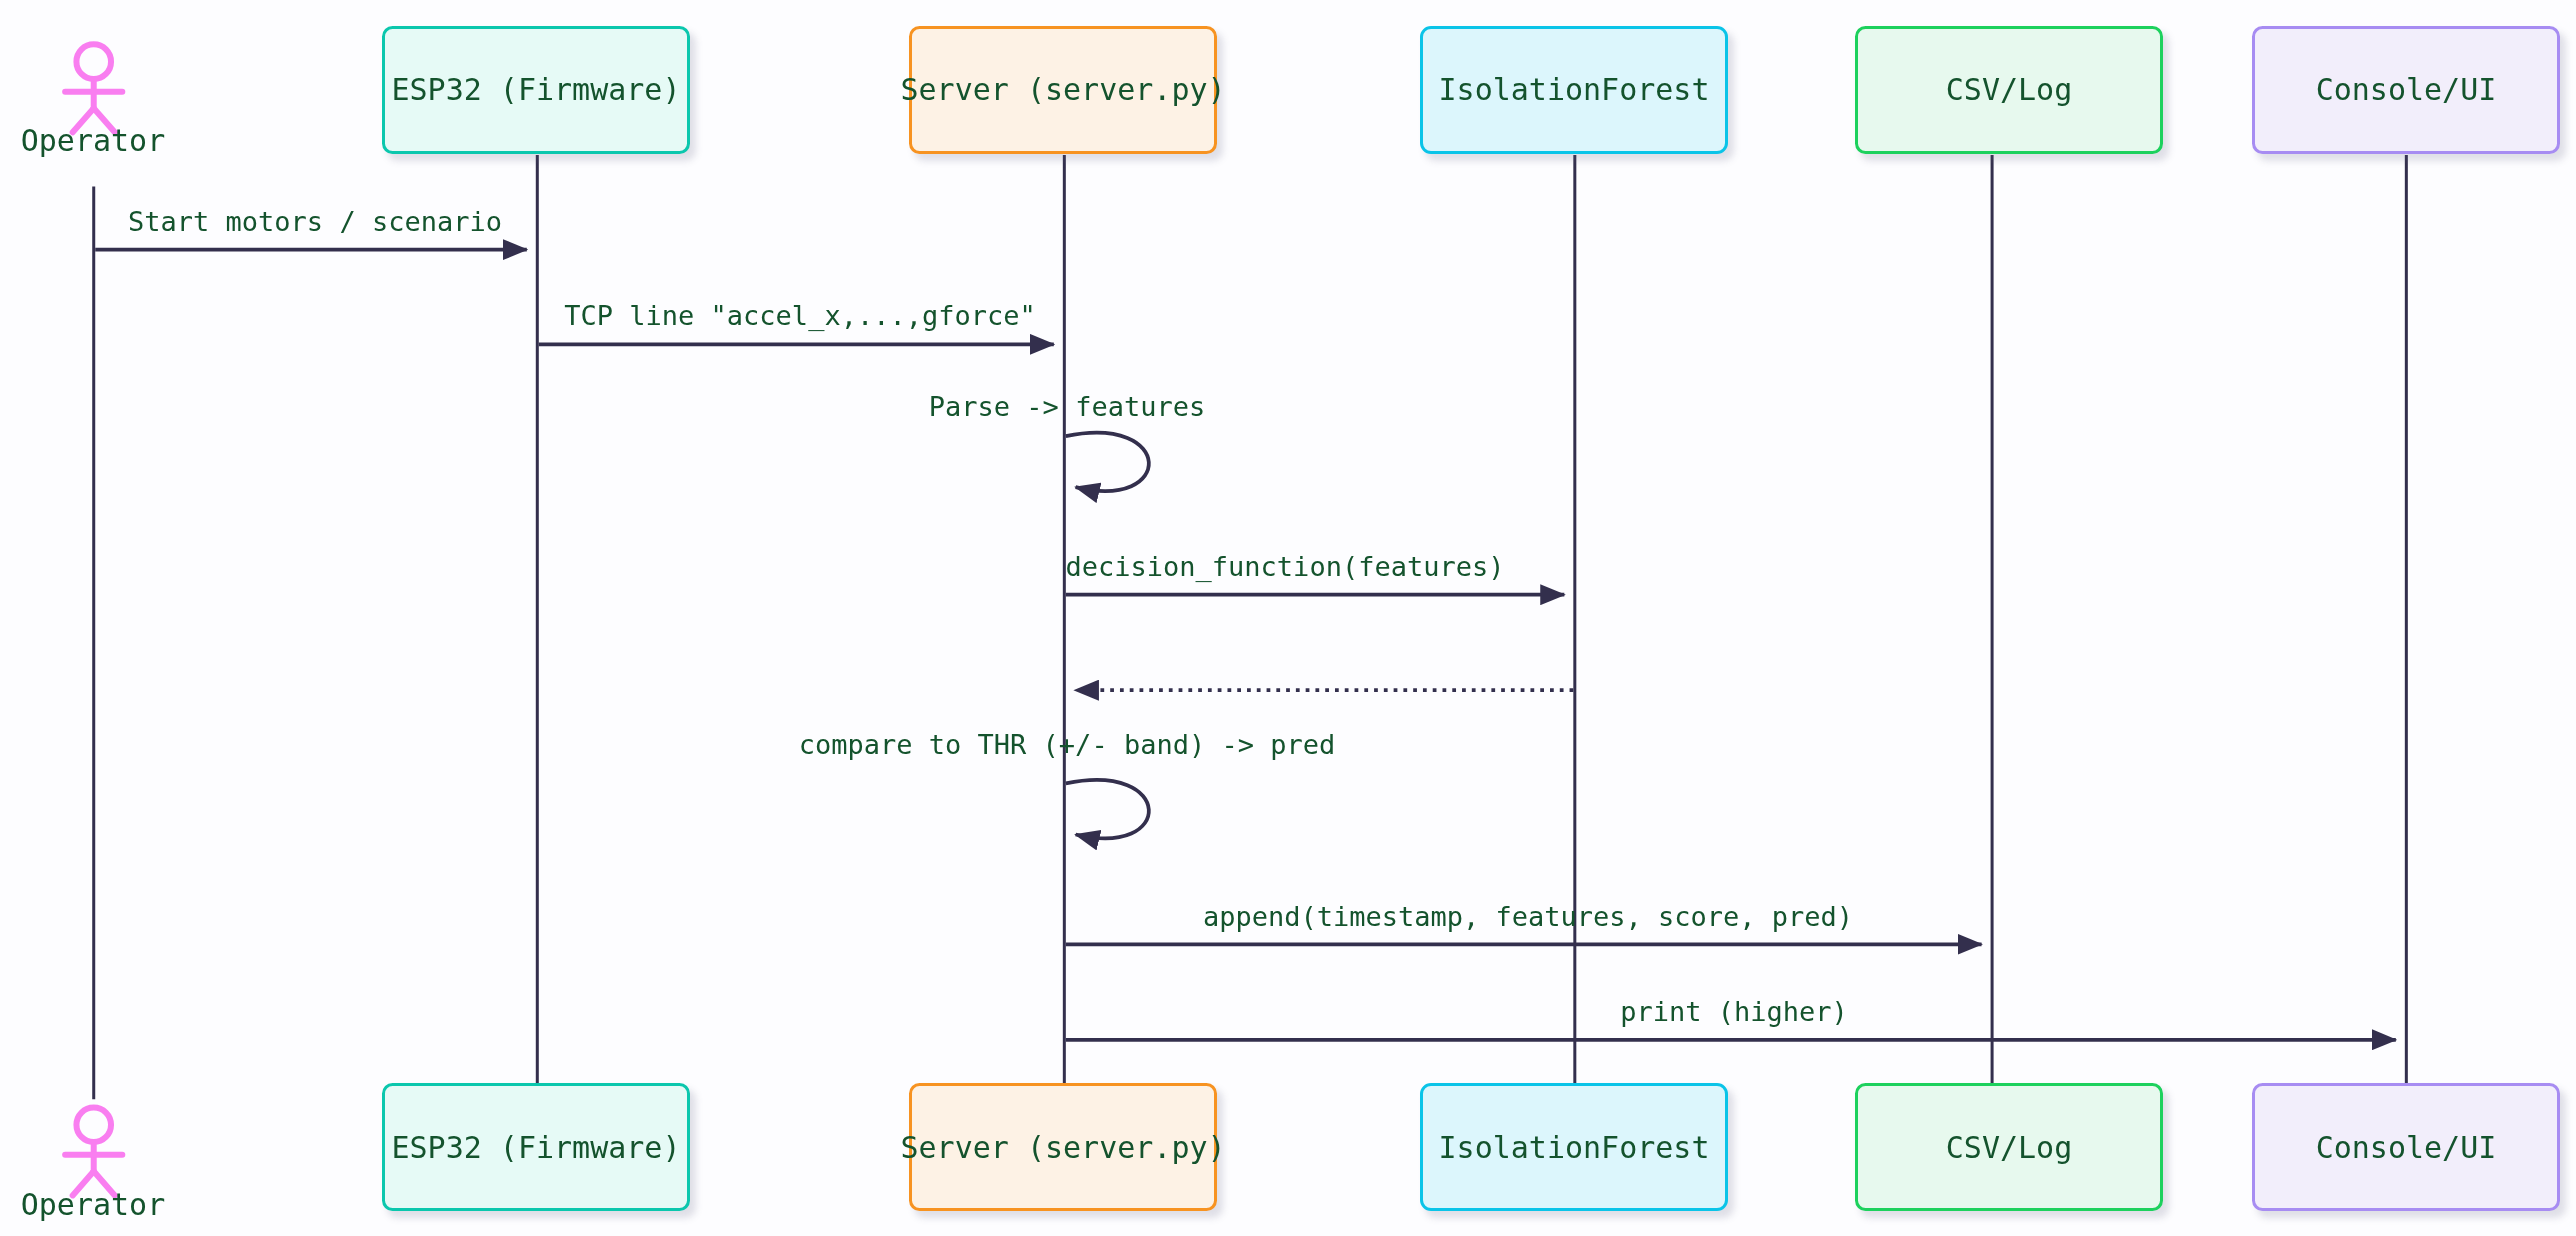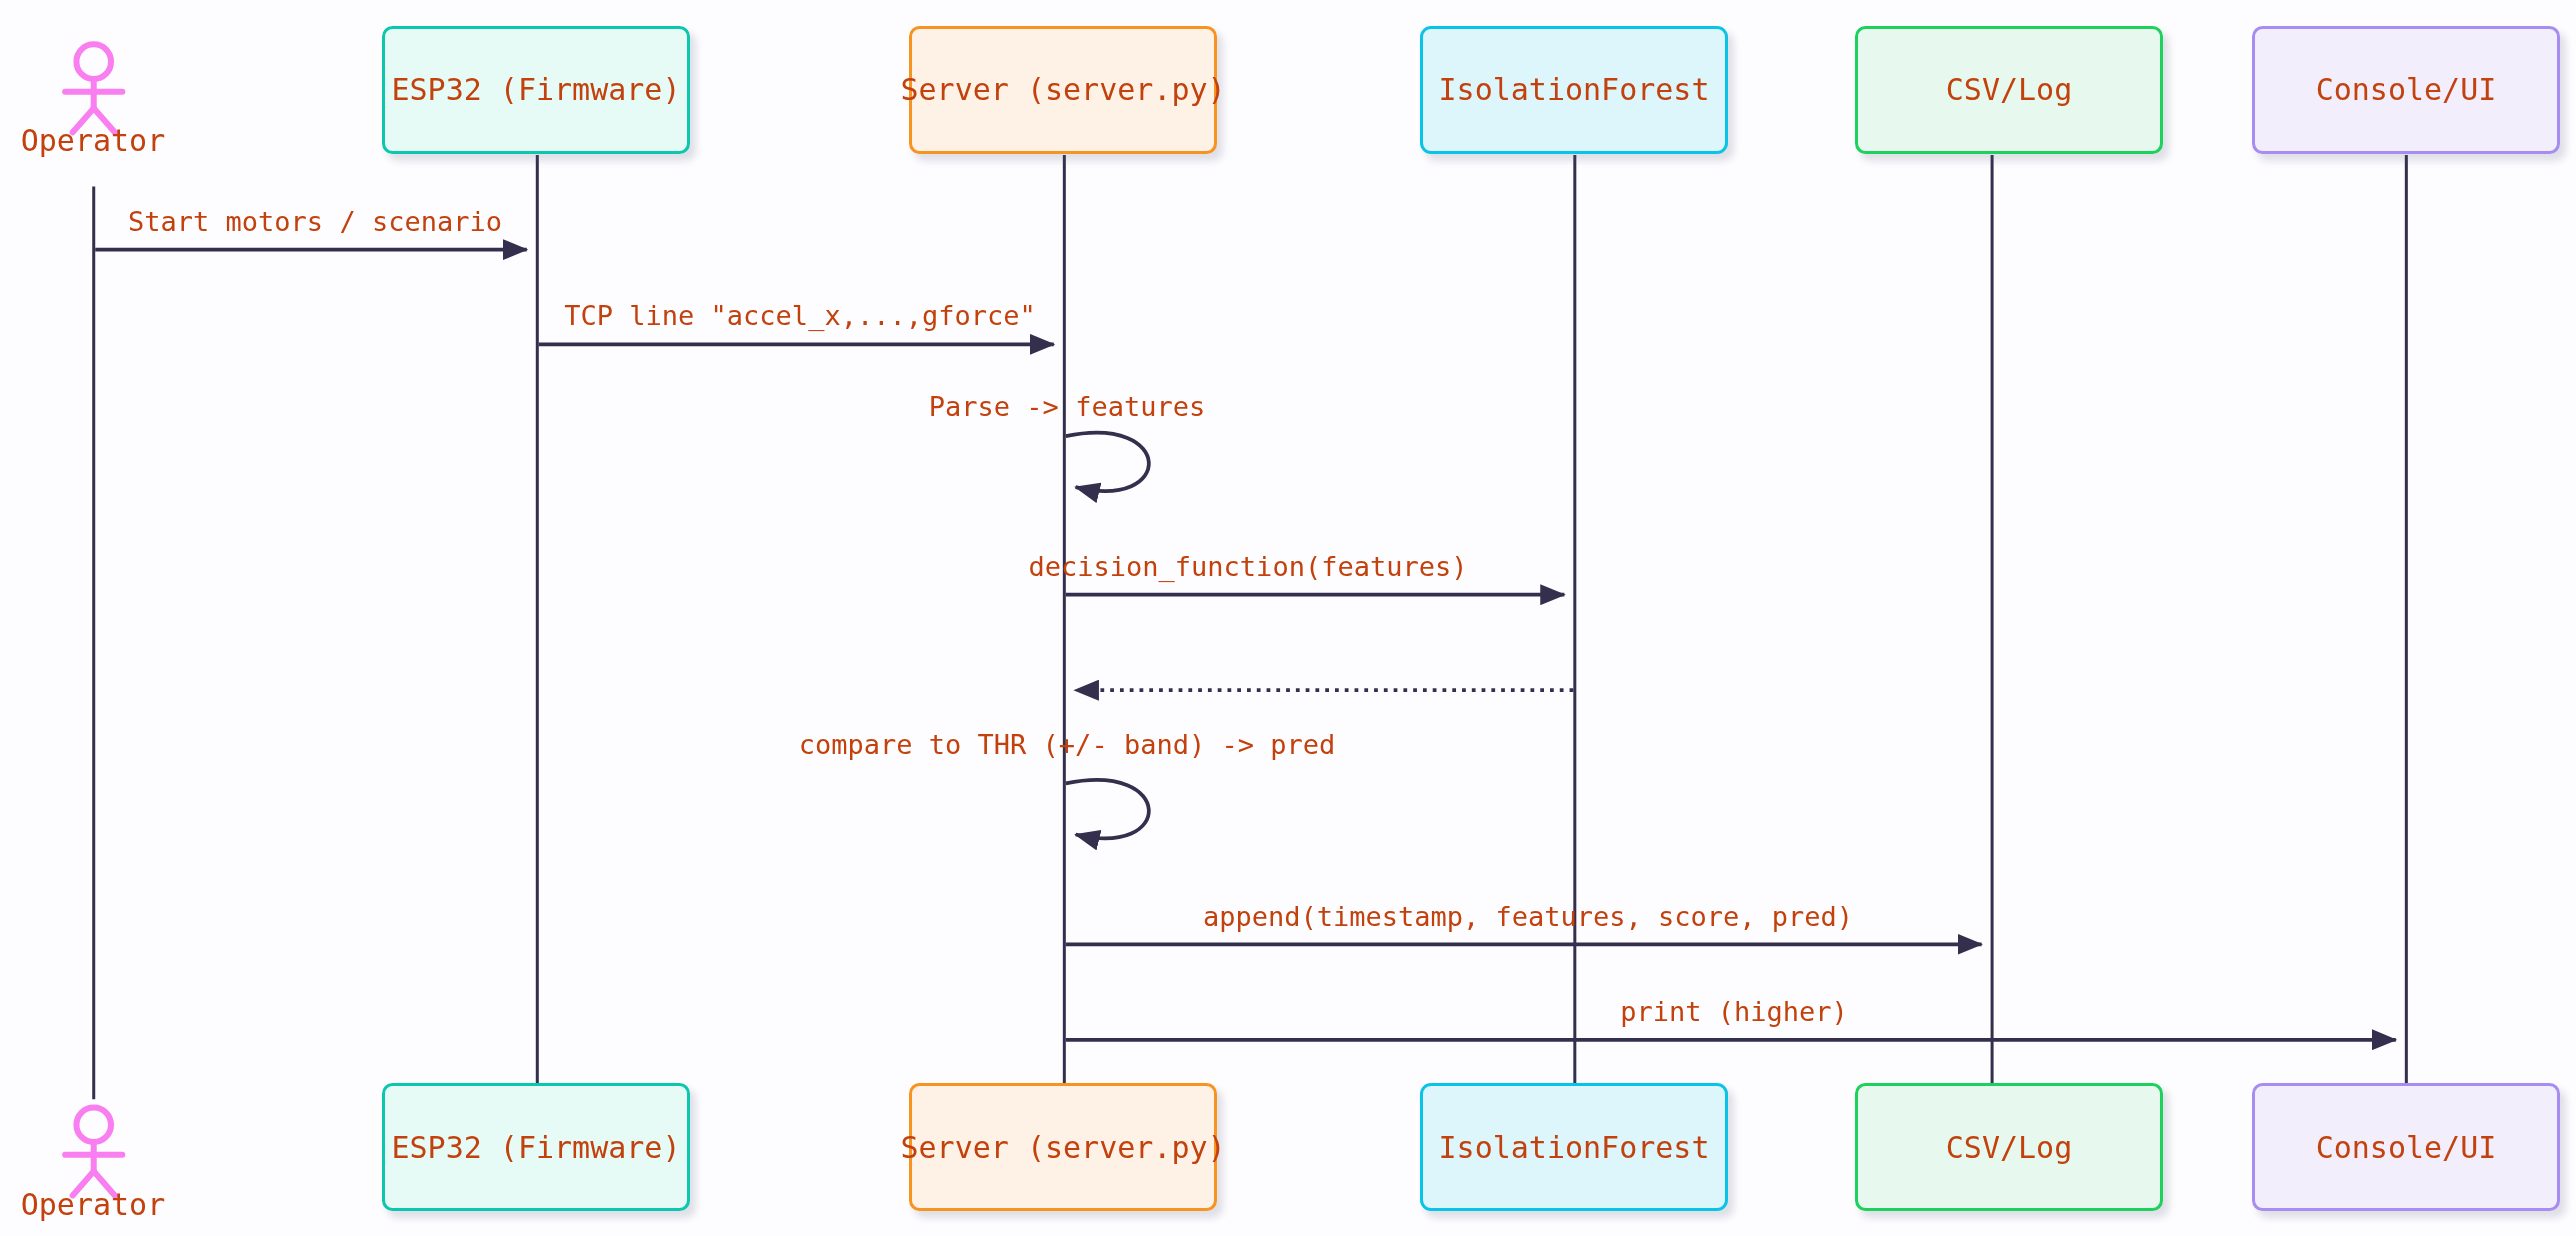--- a/index.html
+++ b/index.html
@@ -1,21 +1,21 @@
 <!DOCTYPE html>
 <html style="font-size:12px"><head>
 <meta charset="utf-8">
 <style>
   html,body{margin:0;padding:0;background:#ffffff;}
   .diagram{
     position:relative;
     width:2576px;height:1236px;
     background:#fdfdff;
     font-family:"DejaVu Sans Mono","Liberation Mono",monospace;
-    color:#c2410c;
+    color:#14532d;
     overflow:hidden;
     text-decoration:underline;
   }
   .layer{position:absolute;left:0;top:0;width:2576px;height:1236px;}
   svg.layer{pointer-events:none;}
 
   
   .pbox{
     position:absolute;
     width:302px;height:122px;
@@ -133,19 +133,19 @@
   <div class="pbox purple" style="left:2252px;top:1083px">
       <span>Console/UI</span>
     </div>
 
   <div class="actor-label" style="left:93px;top:123px">Operator</div>
   <div class="actor-label" style="left:93px;top:1187px">Operator</div>
 
   <div class="msg" style="left:315px;top:205px">Start motors / scenario</div>
   <div class="msg" style="left:800px;top:299px">TCP line "accel_x,...,gforce"</div>
   <div class="msg" style="left:1067px;top:390px">Parse -&gt; features</div>
-  <div class="msg" style="left:1248px;top:550px">decision_function(features)</div>
+  <div class="msg" style="left:1285px;top:550px">decision_function(features)</div>
   <div class="msg" style="left:1067px;top:728px">compare to THR (+/- band) -&gt; pred</div>
   <div class="msg" style="left:1528px;top:900px">append(timestamp, features, score, pred)</div>
   <div class="msg" style="left:1734px;top:995px">print (higher)</div>
 
 </div>
 
 
 </body></html>

